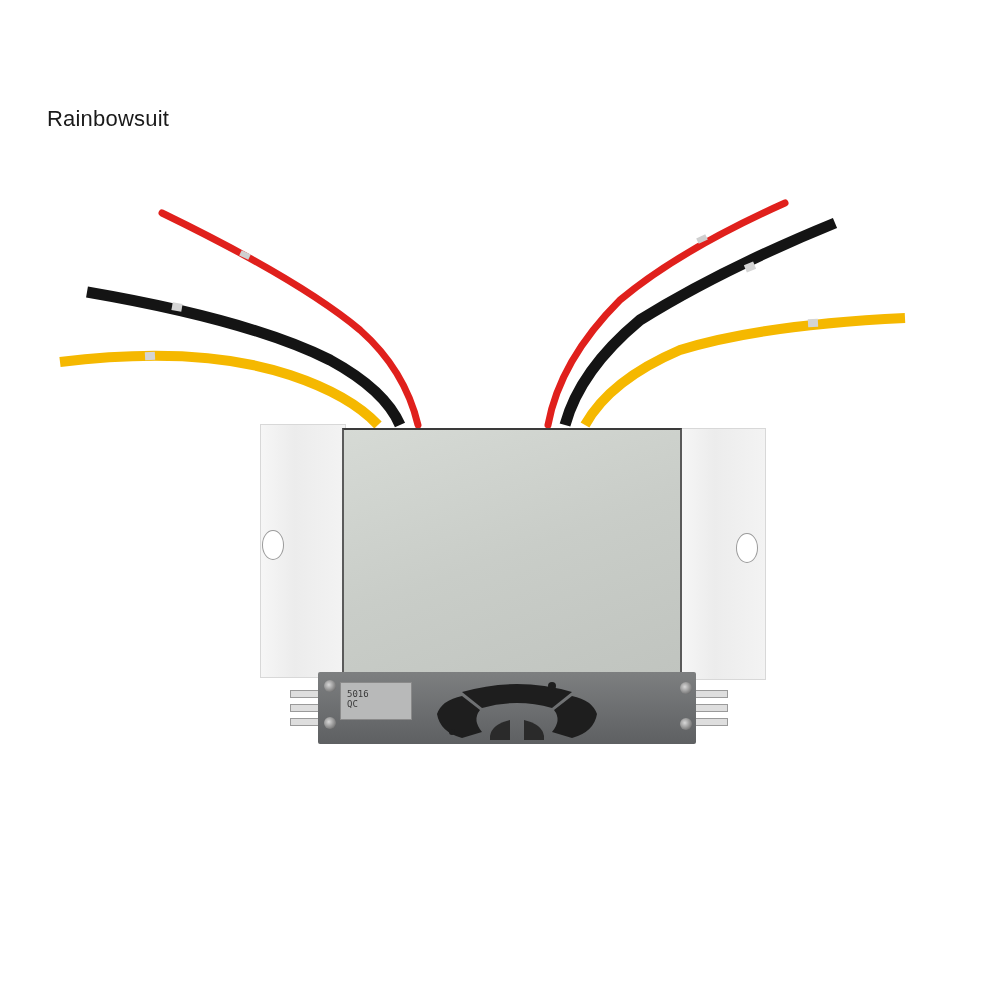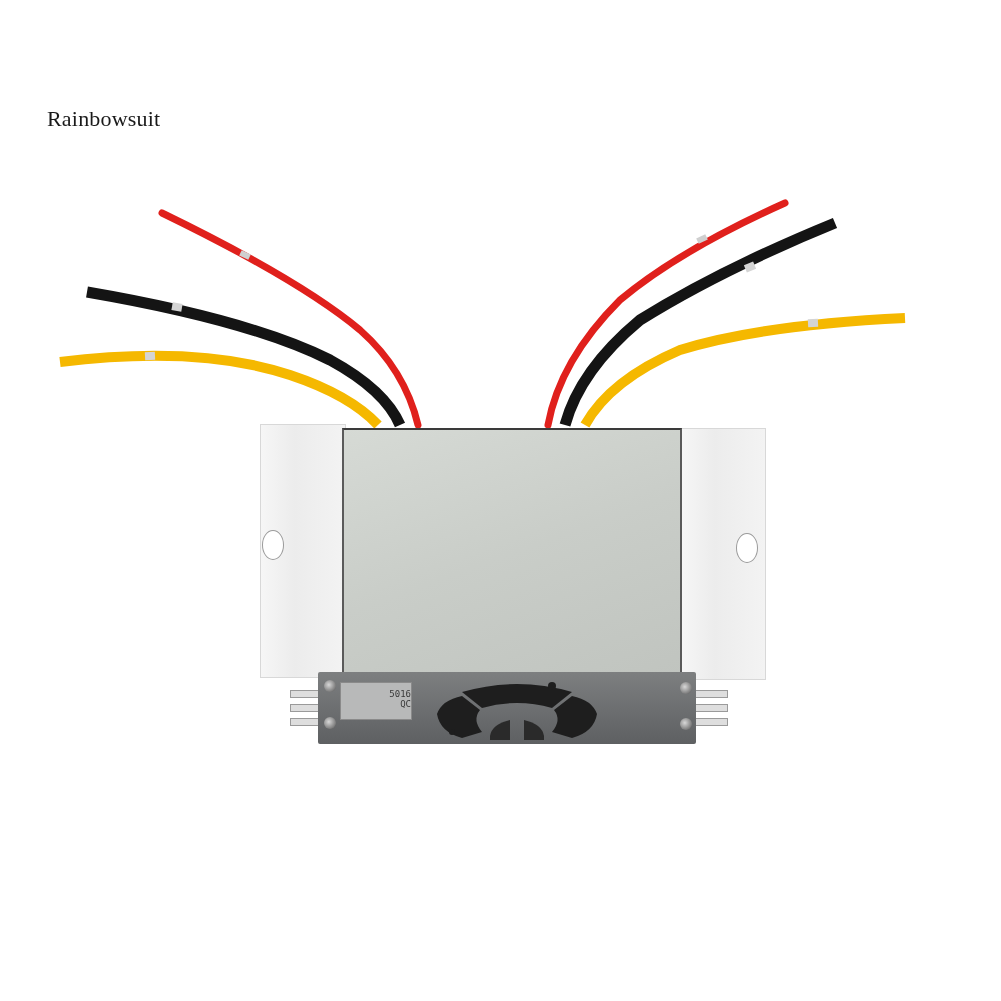--- a/index.html
+++ b/index.html
@@ -1,24 +1,24 @@
 <!DOCTYPE html>
 <html><head>
 <meta charset="utf-8">
 <style>
   html, body { margin: 0; padding: 0; background: #ffffff; }
   body { width: 1001px; height: 1001px; position: relative; overflow: hidden; font-family: "DejaVu Serif", serif; }
-  .watermark { position: absolute; left: 47px; top: 106px; font-family: Liberation Serif, serif; font-size: 22px; color: #1a1a1a; letter-spacing: 0.2px; }
+  .watermark { position: absolute; left: 47px; top: 106px; font-family: Liberation Sans, sans-serif; font-size: 22px; color: #1a1a1a; letter-spacing: 0.2px; }
   .scene { position: absolute; left: 0; top: 0; width: 1001px; height: 1001px; }
   .plate { position: absolute; background: linear-gradient(90deg, #f6f6f6, #ececec 40%, #f3f3f3); border: 1px solid #d8d8d8; }
   .body-face { position: absolute; left: 342px; top: 428px; width: 340px; height: 250px; background: linear-gradient(160deg, #d6dad5 0%, #c9cdc8 50%, #c0c4bf 100%); border: 2px solid #5a5a5a; border-top-color: #3a3a3a; box-sizing: border-box; }
   .hole { position: absolute; width: 20px; height: 28px; border: 1px solid #9a9a9a; border-radius: 50%; background: #ffffff; }
   .front { position: absolute; left: 318px; top: 672px; width: 378px; height: 72px; background: linear-gradient(180deg, #7d7f80 0%, #6a6c6e 60%, #5e6062 100%); border-radius: 2px; }
   .sticker { position: absolute; left: 340px; top: 682px; width: 70px; height: 36px; background: #b8b9b9; border: 1px solid #8a8a8a; }
-  .sticker-text { position: absolute; left: 0; right: 0; top: 6px; text-align: right; font-family: "DejaVu Sans Mono", monospace; font-size: 9px; line-height: 10px; color: #3a3a3a; }
+  .sticker-text { position: absolute; left: 6px; right: 0; top: 6px; text-align: left; font-family: "DejaVu Sans Mono", monospace; font-size: 9px; line-height: 10px; color: #3a3a3a; }
   .screw { position: absolute; width: 12px; height: 12px; border-radius: 50%; background: radial-gradient(circle at 40% 40%, #d8d8d8, #7a7a7a 70%, #3a3a3a); }
   .fan { position: absolute; left: 432px; top: 680px; width: 170px; height: 60px; }
   .fin { position: absolute; height: 6px; background: #dedede; border: 1px solid #9a9a9a; }
 </style>
 </head>
 <body>
 
 <div class="watermark">Rainbowsuit</div>
 
 <div class="scene">

